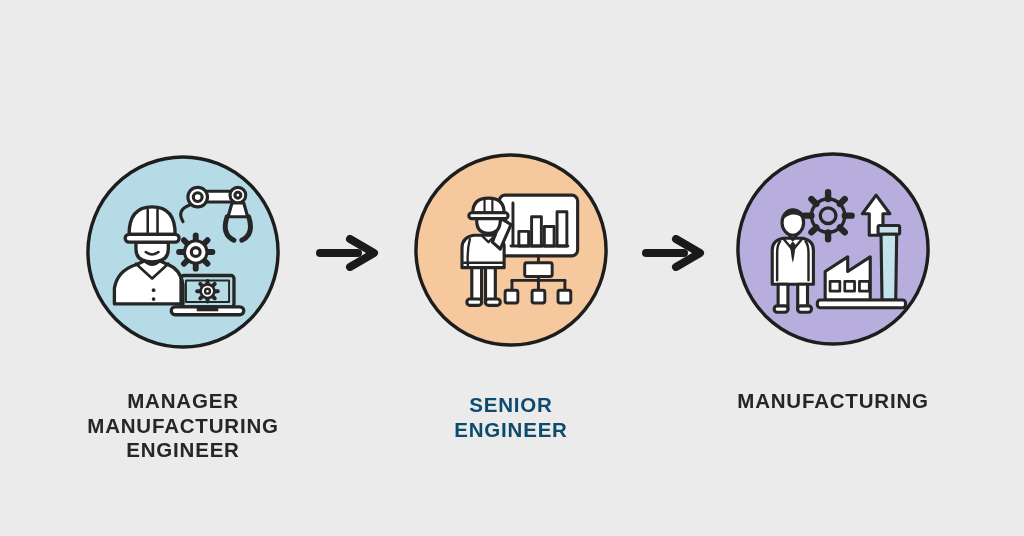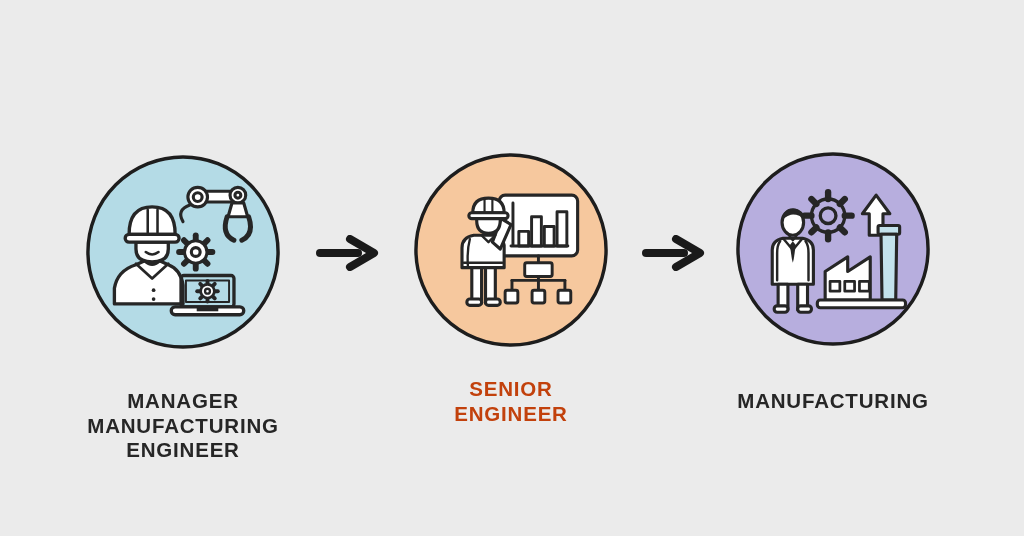--- a/index.html
+++ b/index.html
@@ -193,21 +193,21 @@
       <path d="M55 86 L59 91 L63 86" stroke-width="2.3"></path>
     </g>
   </svg>
 
   <div class="stage-label" style="left: 23px; top: 389px; color: rgb(38, 38, 38);">
     <span>MANAGER</span>
     <span>MANUFACTURING</span>
     <span>ENGINEER</span>
   </div>
 
-  <div class="stage-label" style="left: 351px; top: 377px; color: #c2410c;">
+  <div class="stage-label" style="left: 351px; top: 393px; color: #0c4a6e;">
     <span>SENIOR</span>
     <span>ENGINEER</span>
   </div>
 
   <div class="stage-label" style="left: 673px; top: 389px; color: rgb(38, 38, 38);">
     <span>MANUFACTURING</span>
   </div>
 
 </div>
 

